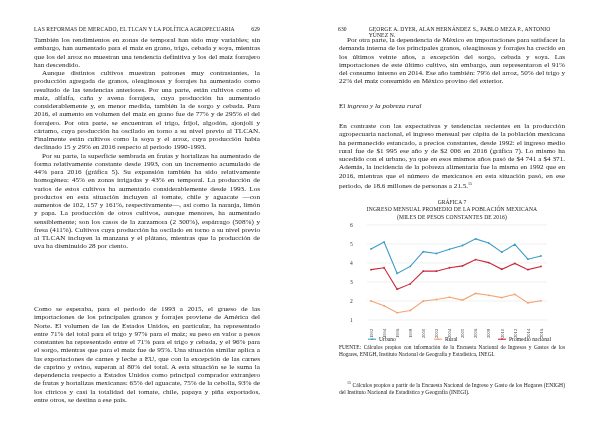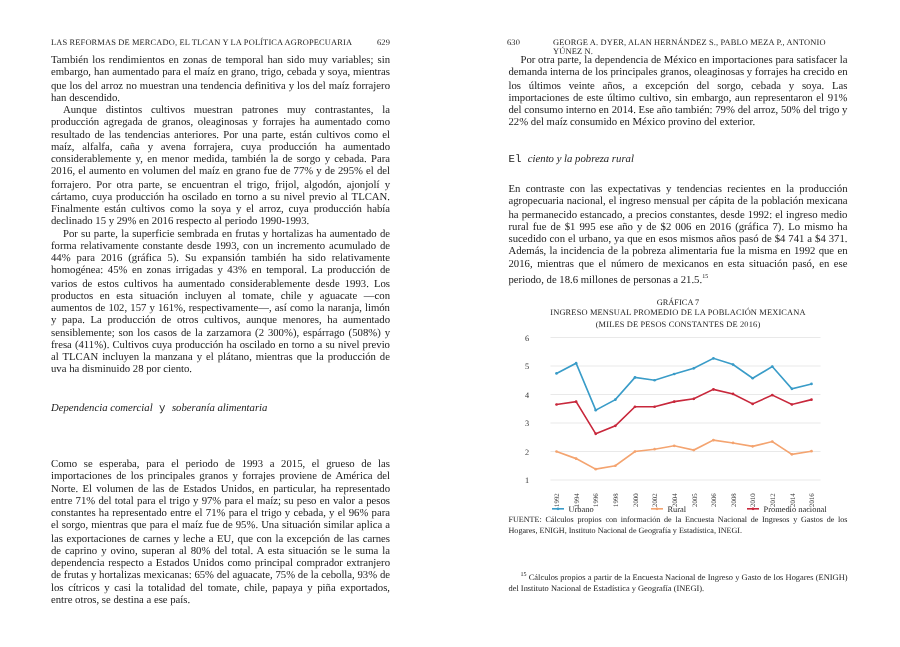--- a/index.html
+++ b/index.html
@@ -8,21 +8,21 @@
   .page.left { left:0; }
   .page.right { left:300px; }
   .running-head { position:absolute; top:26px; left:34px; right:40px; font-size:5.6px; letter-spacing:0.1px; display:flex; justify-content:space-between; }
   .page.right .running-head { left:38px; right:36px; justify-content:flex-start; }
   .page.right .running-head .pnum { margin-right:22px; }
   .text-block { position:absolute; left:34px; width:226px; font-size:7.15px; line-height:8.25px; text-align:justify; }
   .page.right .text-block { left:39px; }
   .text-block p { margin:0; }
   .indent { text-indent:8px; }
   .section-head { font-style:italic; font-size:7.15px; margin:0; }
-  .section-head .upright { font-style:normal;font-family:Liberation Mono, monospace; }
+  .section-head .upright { font-style:normal; }
   .chart-title { text-align:center; font-size:5.6px; line-height:7.4px; }
   .chart-title .num { font-variant:small-caps; }
   .chart-title .sub { font-variant:small-caps; letter-spacing:0.1px; }
   .source { font-size:5.4px; line-height:6.8px; }
   .footnote { font-size:5.6px; line-height:7px; }
   .footnote sup { font-size:4px; }
   svg text { font-family:"Liberation Serif","DejaVu Serif",serif; }
 </style>
 </head>
 <body>
@@ -30,38 +30,35 @@
 <div class="page left">
   <div class="running-head">
     <span>LAS REFORMAS DE MERCADO, EL TLCAN Y LA POLÍTICA AGROPECUARIA</span>
     <span>629</span>
   </div>
   <div class="text-block" style="top:36px;">
     <p>También los rendimientos en zonas de temporal han sido muy variables; sin embargo, han aumentado para el maíz en grano, trigo, cebada y soya, mientras que los del arroz no muestran una tendencia definitiva y los del maíz forrajero han descendido.</p>
     <p class="indent">Aunque distintos cultivos muestran patrones muy contrastantes, la producción agregada de granos, oleaginosas y forrajes ha aumentado como resultado de las tendencias anteriores. Por una parte, están cultivos como el maíz, alfalfa, caña y avena forrajera, cuya producción ha aumentado considerablemente y, en menor medida, también la de sorgo y cebada. Para 2016, el aumento en volumen del maíz en grano fue de 77% y de 295% el del forrajero. Por otra parte, se encuentran el trigo, frijol, algodón, ajonjolí y cártamo, cuya producción ha oscilado en torno a su nivel previo al TLCAN. Finalmente están cultivos como la soya y el arroz, cuya producción había declinado 15 y 29% en 2016 respecto al periodo 1990-1993.</p>
     <p class="indent">Por su parte, la superficie sembrada en frutas y hortalizas ha aumentado de forma relativamente constante desde 1993, con un incremento acumulado de 44% para 2016 (gráfica 5). Su expansión también ha sido relativamente homogénea: 45% en zonas irrigadas y 43% en temporal. La producción de varios de estos cultivos ha aumentado considerablemente desde 1993. Los productos en esta situación incluyen al tomate, chile y aguacate —con aumentos de 102, 157 y 161%, respectivamente—, así como la naranja, limón y papa. La producción de otros cultivos, aunque menores, ha aumentado sensiblemente; son los casos de la zarzamora (2 300%), espárrago (508%) y fresa (411%). Cultivos cuya producción ha oscilado en torno a su nivel previo al TLCAN incluyen la manzana y el plátano, mientras que la producción de uva ha disminuido 28 por ciento.</p>
   </div>
-  <div class="text-block" style="top:268px;">
-    <p class="section-head"><span>Dependencia comercial</span><span class="upright"> y </span><span>soberanía alimentaria</span></p>
-  </div>
   <div class="text-block" style="top:289px;margin-top:16px;">
     <p>Como se esperaba, para el periodo de 1993 a 2015, el grueso de las importaciones de los principales granos y forrajes proviene de América del Norte. El volumen de las de Estados Unidos, en particular, ha representado entre 71% del total para el trigo y 97% para el maíz; su peso en valor a pesos constantes ha representado entre el 71% para el trigo y cebada, y el 96% para el sorgo, mientras que para el maíz fue de 95%. Una situación similar aplica a las exportaciones de carnes y leche a EU, que con la excepción de las carnes de caprino y ovino, superan al 80% del total. A esta situación se le suma la dependencia respecto a Estados Unidos como principal comprador extranjero de frutas y hortalizas mexicanas: 65% del aguacate, 75% de la cebolla, 93% de los cítricos y casi la totalidad del tomate, chile, papaya y piña exportados, entre otros, se destina a ese país.</p>
   </div>
 </div>
 
 <div class="page right">
   <div class="running-head">
     <span class="pnum">630</span>
     <span>GEORGE A. DYER, ALAN HERNÁNDEZ S., PABLO MEZA P., ANTONIO YÚNEZ N.</span>
   </div>
   <div class="text-block" style="top:36px;">
     <p class="indent">Por otra parte, la dependencia de México en importaciones para satisfacer la demanda interna de los principales granos, oleaginosas y forrajes ha crecido en los últimos veinte años, a excepción del sorgo, cebada y soya. Las importaciones de este último cultivo, sin embargo, aun representaron el 91% del consumo interno en 2014. Ese año también: 79% del arroz, 50% del trigo y 22% del maíz consumido en México provino del exterior.</p>
   </div>
   <div class="text-block" style="top:102px;">
-    <p class="section-head"><span class="upright">El </span><span>ciento y la pobreza rural</span></p>
+    <p class="section-head"><span class="upright">El </span><span>ingreso y la pobreza rural</span></p>
   </div>
   <div class="text-block" style="top:122px;">
     <p><span>En contraste con las expectativas y tendencias recientes en la producción agropecuaria nacional, el ingreso mensual per cápita de la población mexicana ha permanecido estancado, a precios constantes, desde 1992: el ingreso medio rural fue de $1 995 ese año y de $2 006 en 2016 (gráfica 7). Lo mismo ha sucedido con el urbano, ya que en esos mismos años pasó de $4 741 a $4 371. Además, la incidencia de la pobreza alimentaria fue la misma en 1992 que en 2016, mientras que el número de mexicanos en esta situación pasó, en ese periodo, de 18.6 millones de personas a 21.5.</span><sup style="font-size:4px;">15</sup></p>
   </div>
 
   <div class="text-block chart-title" style="top:199px;">
     <div class="num">GRÁFICA 7</div>
     <div class="sub">INGRESO MENSUAL PROMEDIO DE LA POBLACIÓN MEXICANA</div>
     <div class="sub">(MILES DE PESOS CONSTANTES DE 2016)</div>
   </div>

